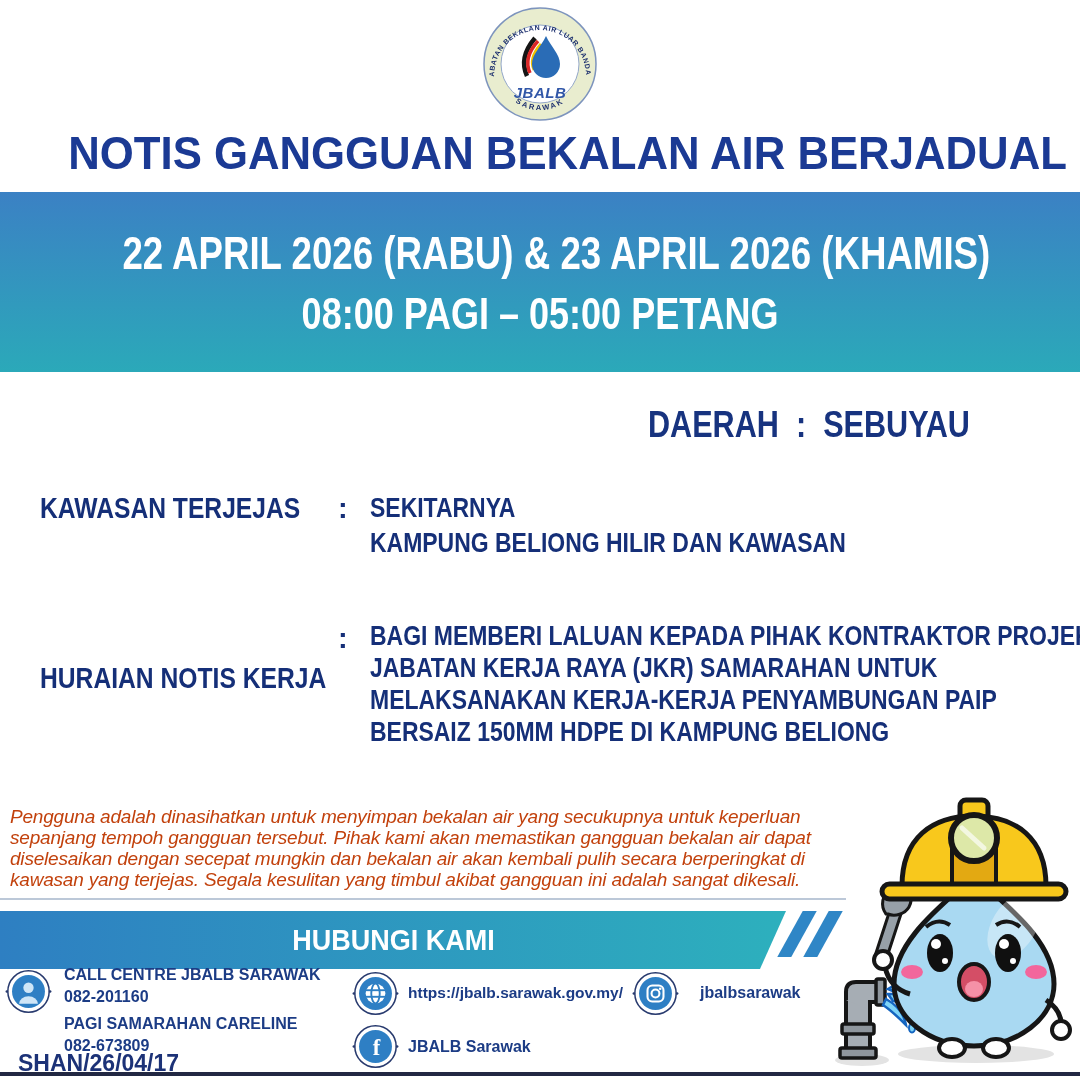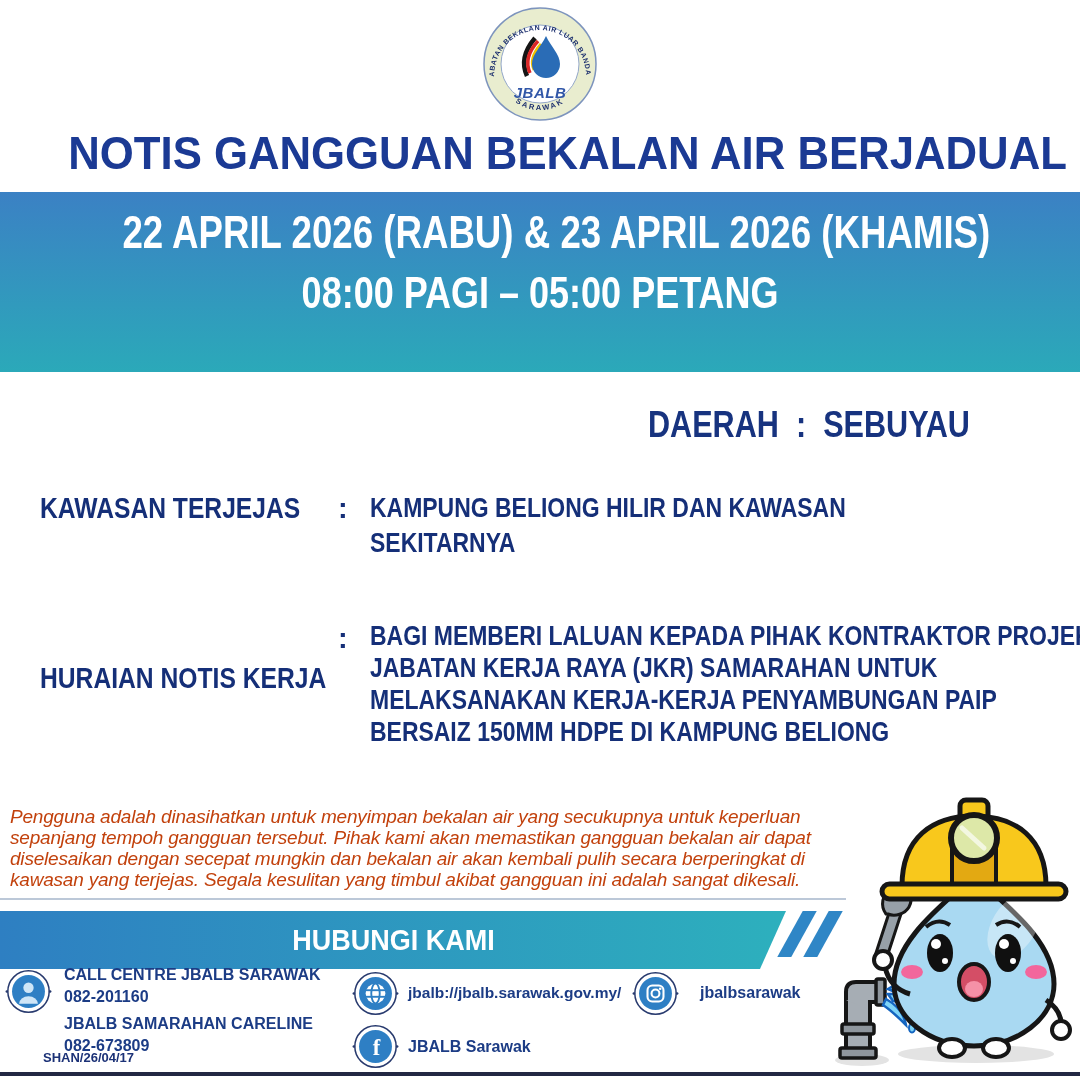--- a/index.html
+++ b/index.html
@@ -4,41 +4,41 @@
 <style>
   html,body{margin:0;padding:0;background:#888;}
   #canvas{position:relative;width:1080px;height:1080px;background:#ffffff;overflow:hidden;
           font-family:"Liberation Sans",sans-serif;margin:0 auto;}
   .abs{position:absolute;}
   .sx{display:inline-block;transform-origin:center center;white-space:nowrap;}
   .ol{transform-origin:left center;}
   .sx95{transform:scaleX(.95);} .sx90{transform:scaleX(.90);} .sx85{transform:scaleX(.85);}
   .sx82{transform:scaleX(.82);} .sx80{transform:scaleX(.80);} .sx78{transform:scaleX(.78);}
   .title{top:126px;left:0;width:1080px;text-align:center;font-size:46px;font-weight:700;color:#1b3a94;padding-left:28px;}
-  .date-banner{top:192px;left:0;width:1080px;height:180px;box-sizing:border-box;padding-top:10px;
+  .date-banner{top:192px;left:0;width:1080px;height:180px;box-sizing:border-box;padding-top:31px;
     background:linear-gradient(180deg,#3b81c4 0%,#2ba9b9 100%);text-align:center;color:#fff;font-weight:700;}
   .d1{font-size:47px;line-height:60px;}
   .d2{font-size:45px;line-height:62px;}
   .region{top:404px;font-size:36px;font-weight:700;color:#17337f;}
   .det-label{font-size:29px;font-weight:700;color:#152f78;}
   .det-colon{font-size:29px;font-weight:700;color:#152f78;}
   .det-lines{font-size:28px;font-weight:700;color:#152f78;}
   .det-lines .ln{line-height:35px;}
   .det-lines.tight .ln{line-height:32px;}
   .advisory{left:10px;top:806px;width:805px;font-size:19px;line-height:21px;font-style:italic;
             color:#c2410c;letter-spacing:-0.2px;}
   .divider{left:0;top:898px;width:846px;height:2px;background:#bcc8d8;}
   .contact-banner{left:0;top:911px;width:786px;height:58px;color:#fff;font-size:30px;font-weight:700;
     display:flex;align-items:center;justify-content:center;
     background:linear-gradient(90deg,#2e7fc2 0%,#2db0bd 100%);
     clip-path:polygon(0 0,100% 0,calc(100% - 26px) 100%,0 100%);}
   .stripe{top:911px;width:14px;height:46px;background:#2f86c6;transform:skewX(-29deg);}
   .c-label{font-size:16px;font-weight:700;color:#1c3c85;white-space:nowrap;}
   .c-url{font-size:15.5px;font-weight:700;color:#1c3c85;white-space:nowrap;}
-  .reference{left:18px;top:1050px;font-size:13px;font-weight:700;color:#1c3277;margin-left:25px;}
+  .reference{left:18px;top:1050px;font-size:23px;font-weight:700;color:#1c3277;}
   .bottom-line{left:0;top:1072px;width:1080px;height:4px;background:#222843;}
 </style>
 </head>
 <body>
 
 <div id="canvas">
 
   <svg class="abs" style="left:482px;top:6px;" width="116" height="116" viewBox="0 0 116 116">
     <circle cx="58" cy="58" r="56" fill="#e9edcf" stroke="#7d94bd" stroke-width="1.5"></circle>
     <circle cx="58" cy="58" r="39" fill="#ffffff" stroke="#93a7c9" stroke-width="1"></circle>
@@ -80,22 +80,22 @@
       <span style="margin:0 10px;">:</span>
       <span>SEBUYAU</span>
     </span>
   </div>
 
   <div class="abs det-label" style="left:40px;top:492px;">
     <span class="sx sx85 ol">KAWASAN TERJEJAS</span>
   </div>
   <div class="abs det-colon" style="left:338px;top:492px;">:</div>
   <div class="abs det-lines" style="left:370px;top:490px;">
+    <div class="ln"><span class="sx sx82 ol">SEKITARNYA</span></div>
     <div class="ln"><span class="sx sx82 ol">KAMPUNG BELIONG HILIR DAN KAWASAN</span></div>
-    <div class="ln"><span class="sx sx82 ol">SEKITARNYA</span></div>
   </div>
 
   <div class="abs det-label" style="left:40px;top:622px;margin-top:40px;">
     <span class="sx sx85 ol">HURAIAN NOTIS KERJA</span>
   </div>
   <div class="abs det-colon" style="left:338px;top:622px;">:</div>
   <div class="abs det-lines tight" style="left:370px;top:620px;">
     <div class="ln"><span class="sx sx82 ol">BAGI MEMBERI LALUAN KEPADA PIHAK KONTRAKTOR PROJEK</span></div>
     <div class="ln"><span class="sx sx82 ol">JABATAN KERJA RAYA (JKR) SAMARAHAN UNTUK</span></div>
     <div class="ln"><span class="sx sx82 ol">MELAKSANAKAN KERJA-KERJA PENYAMBUNGAN PAIP</span></div>
@@ -115,34 +115,34 @@
   <svg class="abs" style="left:5px;top:968px;" width="47" height="47" viewBox="-25 -25 50 50">
     <circle r="22" fill="#fff" stroke="#283a6e" stroke-width="1.6"></circle>
     <circle cx="-23" cy="0" r="1.4" fill="#283a6e"></circle>
       <circle cx="23" cy="0" r="1.4" fill="#283a6e"></circle>
     <circle r="17.5" fill="#2e7fc4"></circle>
     <circle cy="-4" r="5.5" fill="#cfe6f7"></circle>
     <path d="M -10,13 A 10,8 0 0 1 10,13 Z" fill="#cfe6f7"></path>
   </svg>
   <div class="abs c-label" style="left:64px;top:966px;">CALL CENTRE JBALB SARAWAK</div>
   <div class="abs c-label" style="left:64px;top:988px;">082-201160</div>
-  <div class="abs c-label" style="left:64px;top:1015px;">JBALB SAMARAHAN CARELINE</div>
+  <div class="abs c-label" style="left:64px;top:1015px;">PAGI SAMARAHAN CARELINE</div>
   <div class="abs c-label" style="left:64px;top:1037px;">082-673809</div>
 
   <svg class="abs" style="left:352px;top:970px;" width="47" height="47" viewBox="-25 -25 50 50">
     <circle r="22" fill="#fff" stroke="#283a6e" stroke-width="1.6"></circle>
     <circle cx="-23" cy="0" r="1.4" fill="#283a6e"></circle>
       <circle cx="23" cy="0" r="1.4" fill="#283a6e"></circle>
     <circle r="17.5" fill="#2e7fc4"></circle>
     <circle r="10.5" fill="#ffffff"></circle>
     <ellipse rx="4.5" ry="10.5" fill="none" stroke="#2e7fc4" stroke-width="2"></ellipse>
     <line x1="-10.5" y1="-3.5" x2="10.5" y2="-3.5" stroke="#2e7fc4" stroke-width="2"></line>
     <line x1="-10.5" y1="3.5" x2="10.5" y2="3.5" stroke="#2e7fc4" stroke-width="2"></line>
   </svg>
-  <div class="abs c-url" style="left:408px;top:984px;">jbalb://jbalb.sarawak.gov.my/</div>
+  <div class="abs c-url" style="left:408px;top:984px;">https://jbalb.sarawak.gov.my/</div>
 
   <svg class="abs" style="left:352px;top:1023px;" width="47" height="47" viewBox="-25 -25 50 50">
     <circle r="22" fill="#fff" stroke="#283a6e" stroke-width="1.6"></circle>
     <circle cx="-23" cy="0" r="1.4" fill="#283a6e"></circle>
       <circle cx="23" cy="0" r="1.4" fill="#283a6e"></circle>
     <circle r="17.5" fill="#2e7fc4"></circle>
     <text x="1" y="9" text-anchor="middle" font-size="24" font-weight="bold" font-family="Liberation Serif, serif" fill="#ffffff">f</text>
   </svg>
   <div class="abs c-label" style="left:408px;top:1038px;">JBALB Sarawak</div>
 

